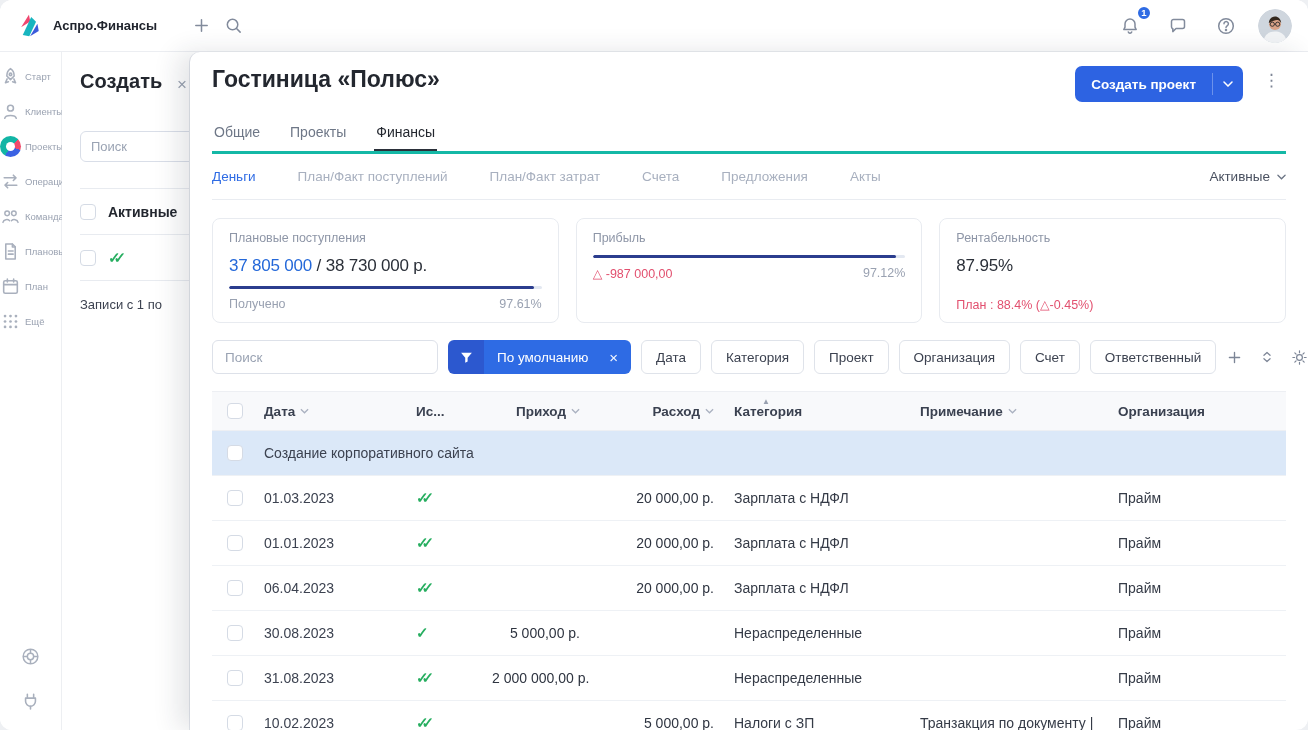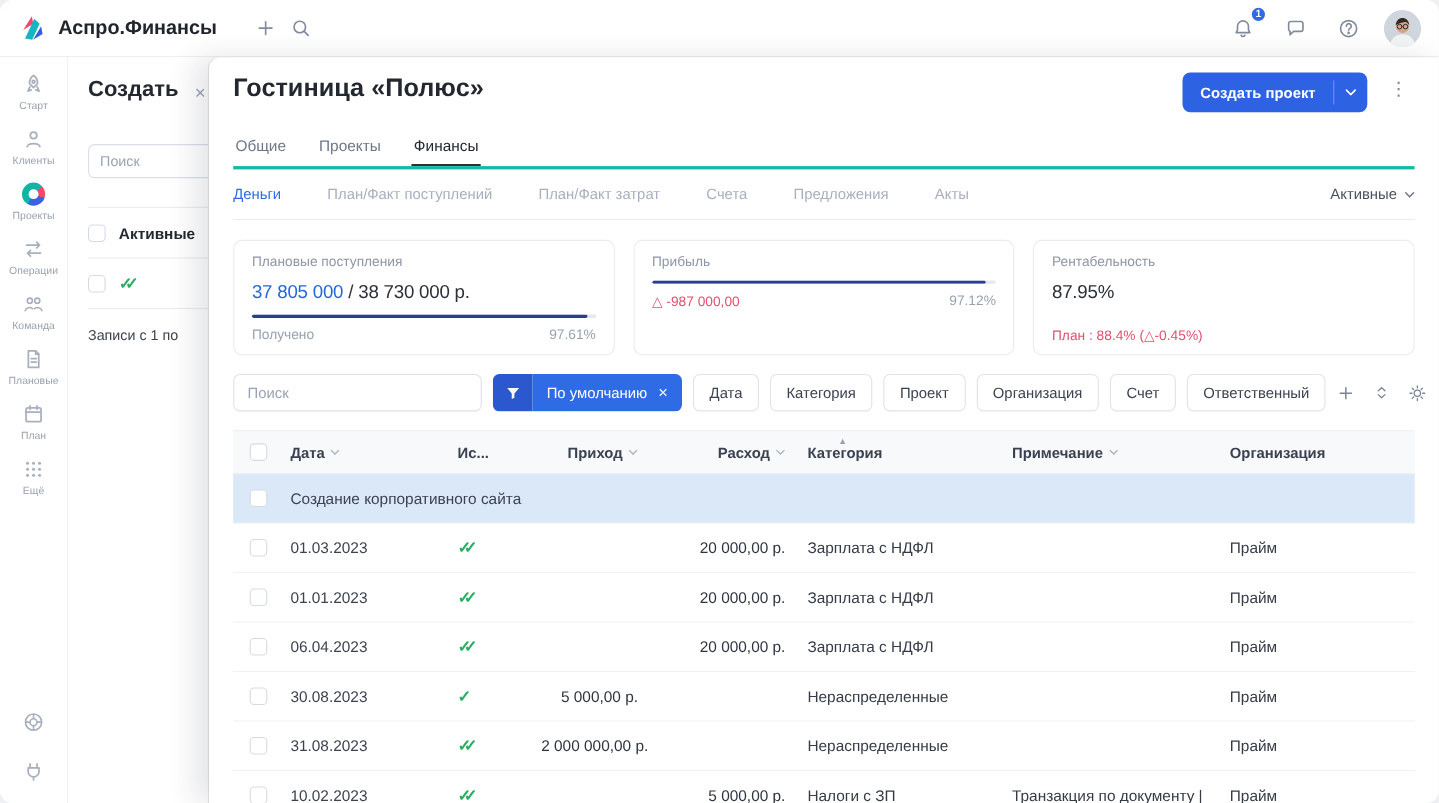--- a/index.html
+++ b/index.html
@@ -2,32 +2,32 @@
 <html lang="ru"><head>
 <meta charset="utf-8">
 <style>
   * { box-sizing: border-box; margin: 0; padding: 0; }
   html,body { background:#eef0f3; font-family:"Liberation Sans", sans-serif; }
   .app { width:1308px; height:730px; background:#fff; border-radius:12px; overflow:hidden; position:relative; }
 
   
   .topbar { height:52px; display:flex; align-items:center; padding:0 16px; border-bottom:1px solid #eceef2; background:#fff; }
   .logo { width:27px; height:27px; margin-right:10px; display:flex; }
-  .app-name { font-size:18px; font-weight:700; color:#20242d; margin-right:28px; }
+  .app-name { font-size:13px; font-weight:700; color:#20242d; margin-right:28px; }
   .tb-icon { width:32px; height:32px; display:flex; align-items:center; justify-content:center; color:#828b9c; cursor:pointer; }
   .tb-spacer { flex:1; }
   .tb-right { display:flex; align-items:center; gap:16px; }
   .bell-wrap { position:relative; }
   .badge { position:absolute; top:-5px; right:-6px; min-width:16px; height:16px; border-radius:9px; background:#2e6be4; color:#fff; font-size:9.5px; font-weight:700; display:flex; align-items:center; justify-content:center; border:2px solid #fff; padding:0 2px; }
   .avatar { width:34px; height:34px; border-radius:50%; overflow:hidden; cursor:pointer; flex-shrink:0; }
 
   
   .body { display:flex; height:678px; }
   .sidebar { width:62px; border-right:1px solid #edeff2; display:flex; flex-direction:column; align-items:center; padding:14px 0 18px; background:#fff; position:relative; z-index:1; }
-  .side-item { display:flex; flex-direction:column; align-items:center; gap:4px; margin-bottom:14px; cursor:pointer; width:100%; }
+  .side-item { display:flex; flex-direction:row; align-items:center; gap:4px; margin-bottom:14px; cursor:pointer; width:100%; }
   .sicon { color:#a9b0bd; height:21px; display:flex; align-items:center; }
   .slabel { font-size:9.5px; color:#9aa2b1; white-space:nowrap; }
   .side-bottom { margin-top:auto; display:flex; flex-direction:column; gap:24px; align-items:center; }
   .proj-ring { width:21px; height:21px; border-radius:50%; background:conic-gradient(from 210deg,#12b5a5 0 55%,#ef4b6b 55% 72%,#3b62e3 72% 100%); display:flex; align-items:center; justify-content:center; }
   .proj-hole { width:9px; height:9px; border-radius:50%; background:#fff; }
 
   
   .portfolio { width:128px; flex-shrink:0; position:relative; z-index:1; padding:18px 0 0 18px; overflow:hidden; background:#fff; }
   .p-title { font-size:20px; font-weight:700; color:#23272f; white-space:nowrap; }
   .p-close { position:absolute; top:24px; right:3px; color:#9aa2b1; font-size:17px; line-height:1; cursor:pointer; background:#fff; }
@@ -74,21 +74,21 @@
   .bar.ghost { visibility:hidden; }
   .card-foot { display:flex; justify-content:space-between; font-size:12.5px; color:#99a1b1; white-space:nowrap; }
   .foot-red { color:#e2506f; }
 
   
   .filter-row { display:flex; align-items:center; gap:10px; margin-top:17px; }
   .f-search { width:226px; height:34px; border:1px solid #dde1e9; border-radius:6px; padding:0 12px; font-size:13.5px; color:#3c4250; outline:none; font-family:inherit; flex-shrink:0; }
   .f-search::placeholder { color:#9aa3b3; }
   .f-pill { display:flex; height:34px; border-radius:6px; overflow:hidden; cursor:pointer; flex-shrink:0; }
   .f-pill-icon { width:36px; background:#2c58cf; display:flex; align-items:center; justify-content:center; }
-  .f-pill-label { background:#2e6be4; display:flex; align-items:center; gap:10px; padding:0 13px; color:#fff; font-size:13.5px; }
+  .f-pill-label { background:#2e6be4; display:flex; align-items:center; gap:21px; padding:0 13px; color:#fff; font-size:13.5px; }
   .f-x { font-size:15px; opacity:.95; cursor:pointer; }
   .chip { height:34px; display:flex; align-items:center; padding:0 14px; border:1px solid #dfe3ea; border-radius:6px; font-size:13.5px; color:#3c4250; background:#fff; cursor:pointer; white-space:nowrap; }
   .f-icons { margin-left:auto; display:flex; align-items:center; gap:17px; color:#7c8596; }
   .f-ic { cursor:pointer; display:flex; }
 
   
   .table { margin-top:17px; }
   .tgrid { display:grid; grid-template-columns:46px 146px 88px 92px 134px 186px 192px 1fr; align-items:center; }
   .thead { height:40px; background:#f8f9fb; border-top:1px solid #edeff3; border-bottom:1px solid #edeff3; font-size:13.5px; font-weight:700; color:#3a4150; }
   .th { display:flex; align-items:center; gap:5px; cursor:pointer; white-space:nowrap; }

